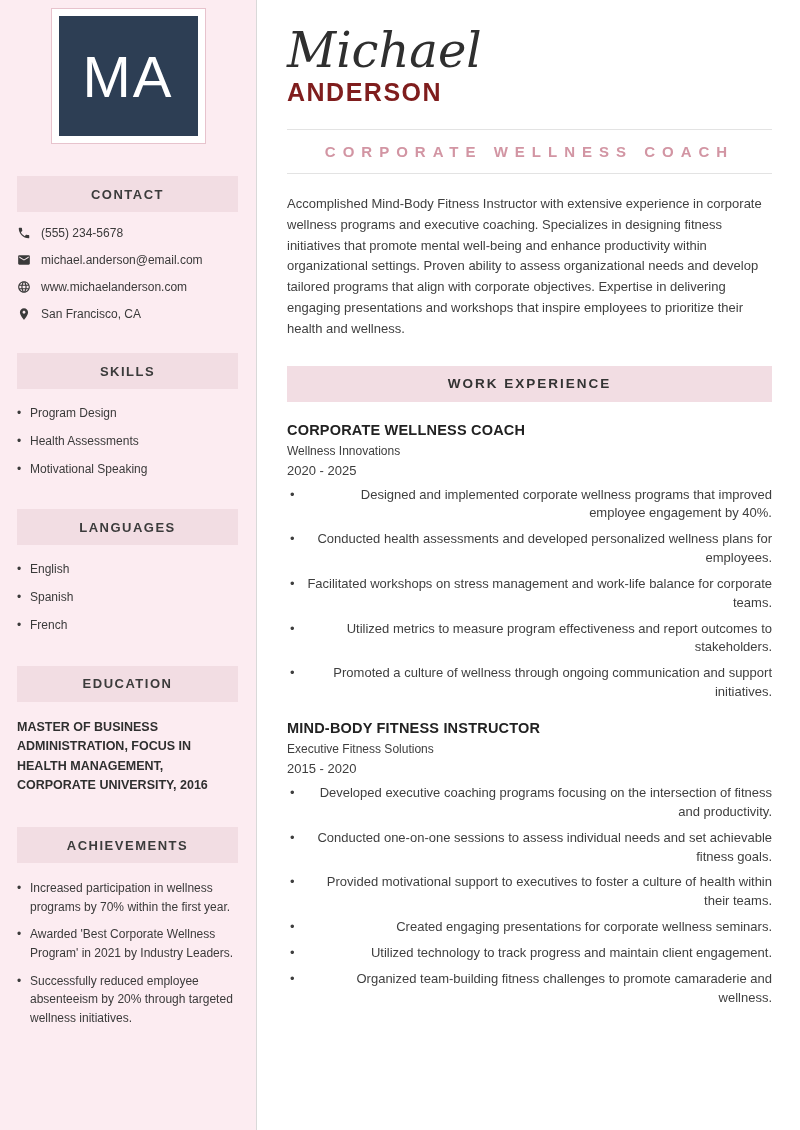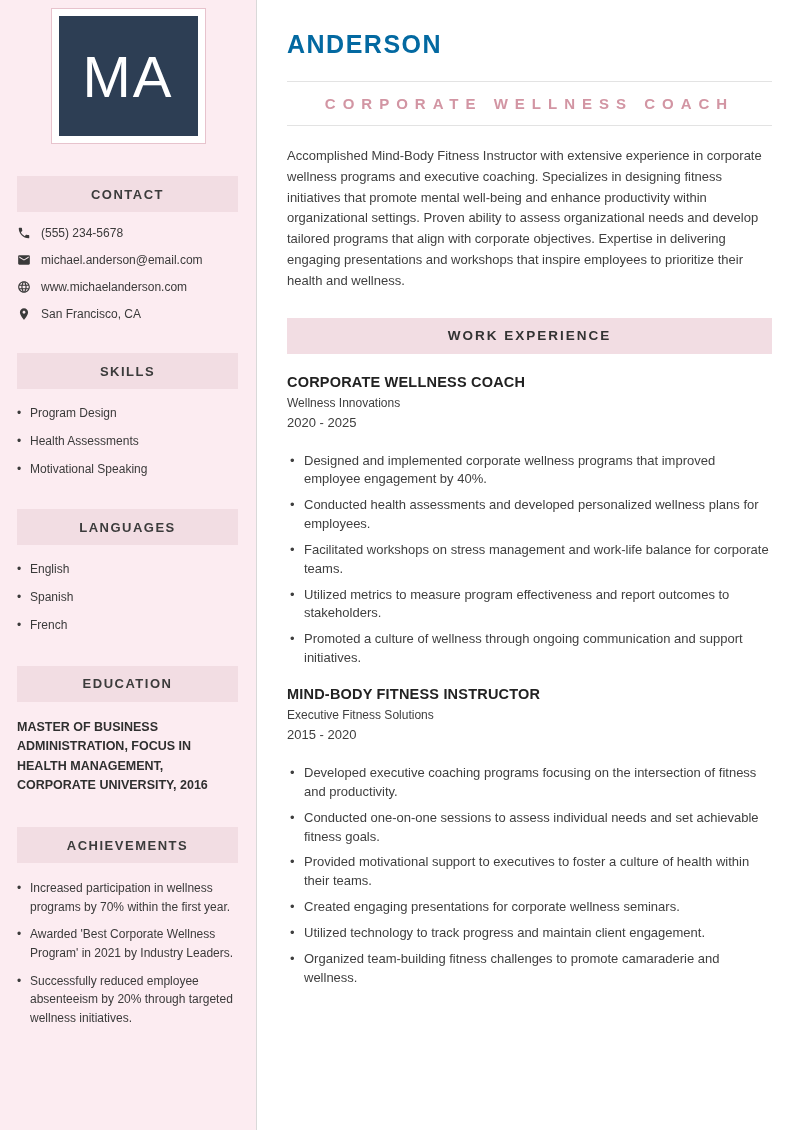--- a/index.html
+++ b/index.html
@@ -35,36 +35,36 @@
   .dot-list li{position:relative;padding-left:13px;font-size:12px;color:#3a3a3a;margin-bottom:11px;line-height:1.4;}
   .dot-list li::before{content:"•";position:absolute;left:0;top:0;color:#3a3a3a;}
 
   .edu-text{margin:16px 18px 0 17px;font-size:12.5px;font-weight:700;line-height:1.55;color:#2f2f2f;}
 
   .ach-list li{margin-bottom:9px;line-height:1.55;}
 
   
   .main{flex:1;padding:26px 28px 0 30px;}
   .first-name{font-family:"DejaVu Serif","Liberation Serif",serif;font-style:italic;font-weight:400;font-size:48px;line-height:1;color:#2f2f2f;}
-  .last-name{font-size:25px;font-weight:700;letter-spacing:1.5px;color:#0369a1;margin-top:4px;font-family:"Liberation Sans",sans-serif;}
+  .last-name{font-size:25px;font-weight:700;letter-spacing:1.5px;color:#7f1d1d;margin-top:4px;font-family:"Liberation Sans",sans-serif;}
 
   .title-band{margin-top:22px;border-top:1px solid #e3e3e3;border-bottom:1px solid #e3e3e3;padding:13px 0;text-align:center;}
   .job-title-main{font-size:15px;font-weight:700;letter-spacing:7px;color:var(--title-pink);}
 
   .summary{margin-top:20px;font-size:13px;line-height:1.6;color:var(--text-body);}
 
   .section-bar{margin-top:26px;background:var(--accent-bar);height:36px;display:flex;align-items:center;justify-content:center;
     font-weight:700;font-size:13.5px;letter-spacing:2px;color:#333;}
 
   .job{margin-top:20px;}
   .job + .job{margin-top:18px;}
   .job-title{font-size:14.5px;font-weight:700;color:#222;letter-spacing:.2px;}
   .job-company{font-size:12px;color:#3d3d3d;margin-top:6px;}
   .job-dates{font-size:13px;color:#3d3d3d;margin-top:5px;}
-  .job-bullets{list-style:none;margin-top:22px;}
+  .job-bullets{list-style:none;margin-top:8px;text-align:right;}
   .job-bullets li{position:relative;padding-left:17px;font-size:13px;line-height:1.45;color:var(--text-body);margin-bottom:7px;}
   .job-bullets li::before{content:"•";position:absolute;left:3px;top:0;color:#3f3f3f;}
 </style>
 </head>
 <body>
 
 <div class="page">
 
   <aside class="sidebar">
 
@@ -131,20 +131,21 @@
     <ul class="dot-list ach-list">
       <li>Increased participation in wellness programs by 70% within the first year.</li>
       <li>Awarded 'Best Corporate Wellness Program' in 2021 by Industry Leaders.</li>
       <li>Successfully reduced employee absenteeism by 20% through targeted wellness initiatives.</li>
     </ul>
 
   </aside>
 
   <main class="main">
 
+    <h1 class="first-name">Michael</h1>
     <h2 class="last-name">ANDERSON</h2>
 
     <div class="title-band">
       <div class="job-title-main">CORPORATE WELLNESS COACH</div>
     </div>
 
     <p class="summary">Accomplished Mind-Body Fitness Instructor with extensive experience in corporate wellness programs and executive coaching. Specializes in designing fitness initiatives that promote mental well-being and enhance productivity within organizational settings. Proven ability to assess organizational needs and develop tailored programs that align with corporate objectives. Expertise in delivering engaging presentations and workshops that inspire employees to prioritize their health and wellness.</p>
 
     <div class="section-bar">WORK EXPERIENCE</div>
 

